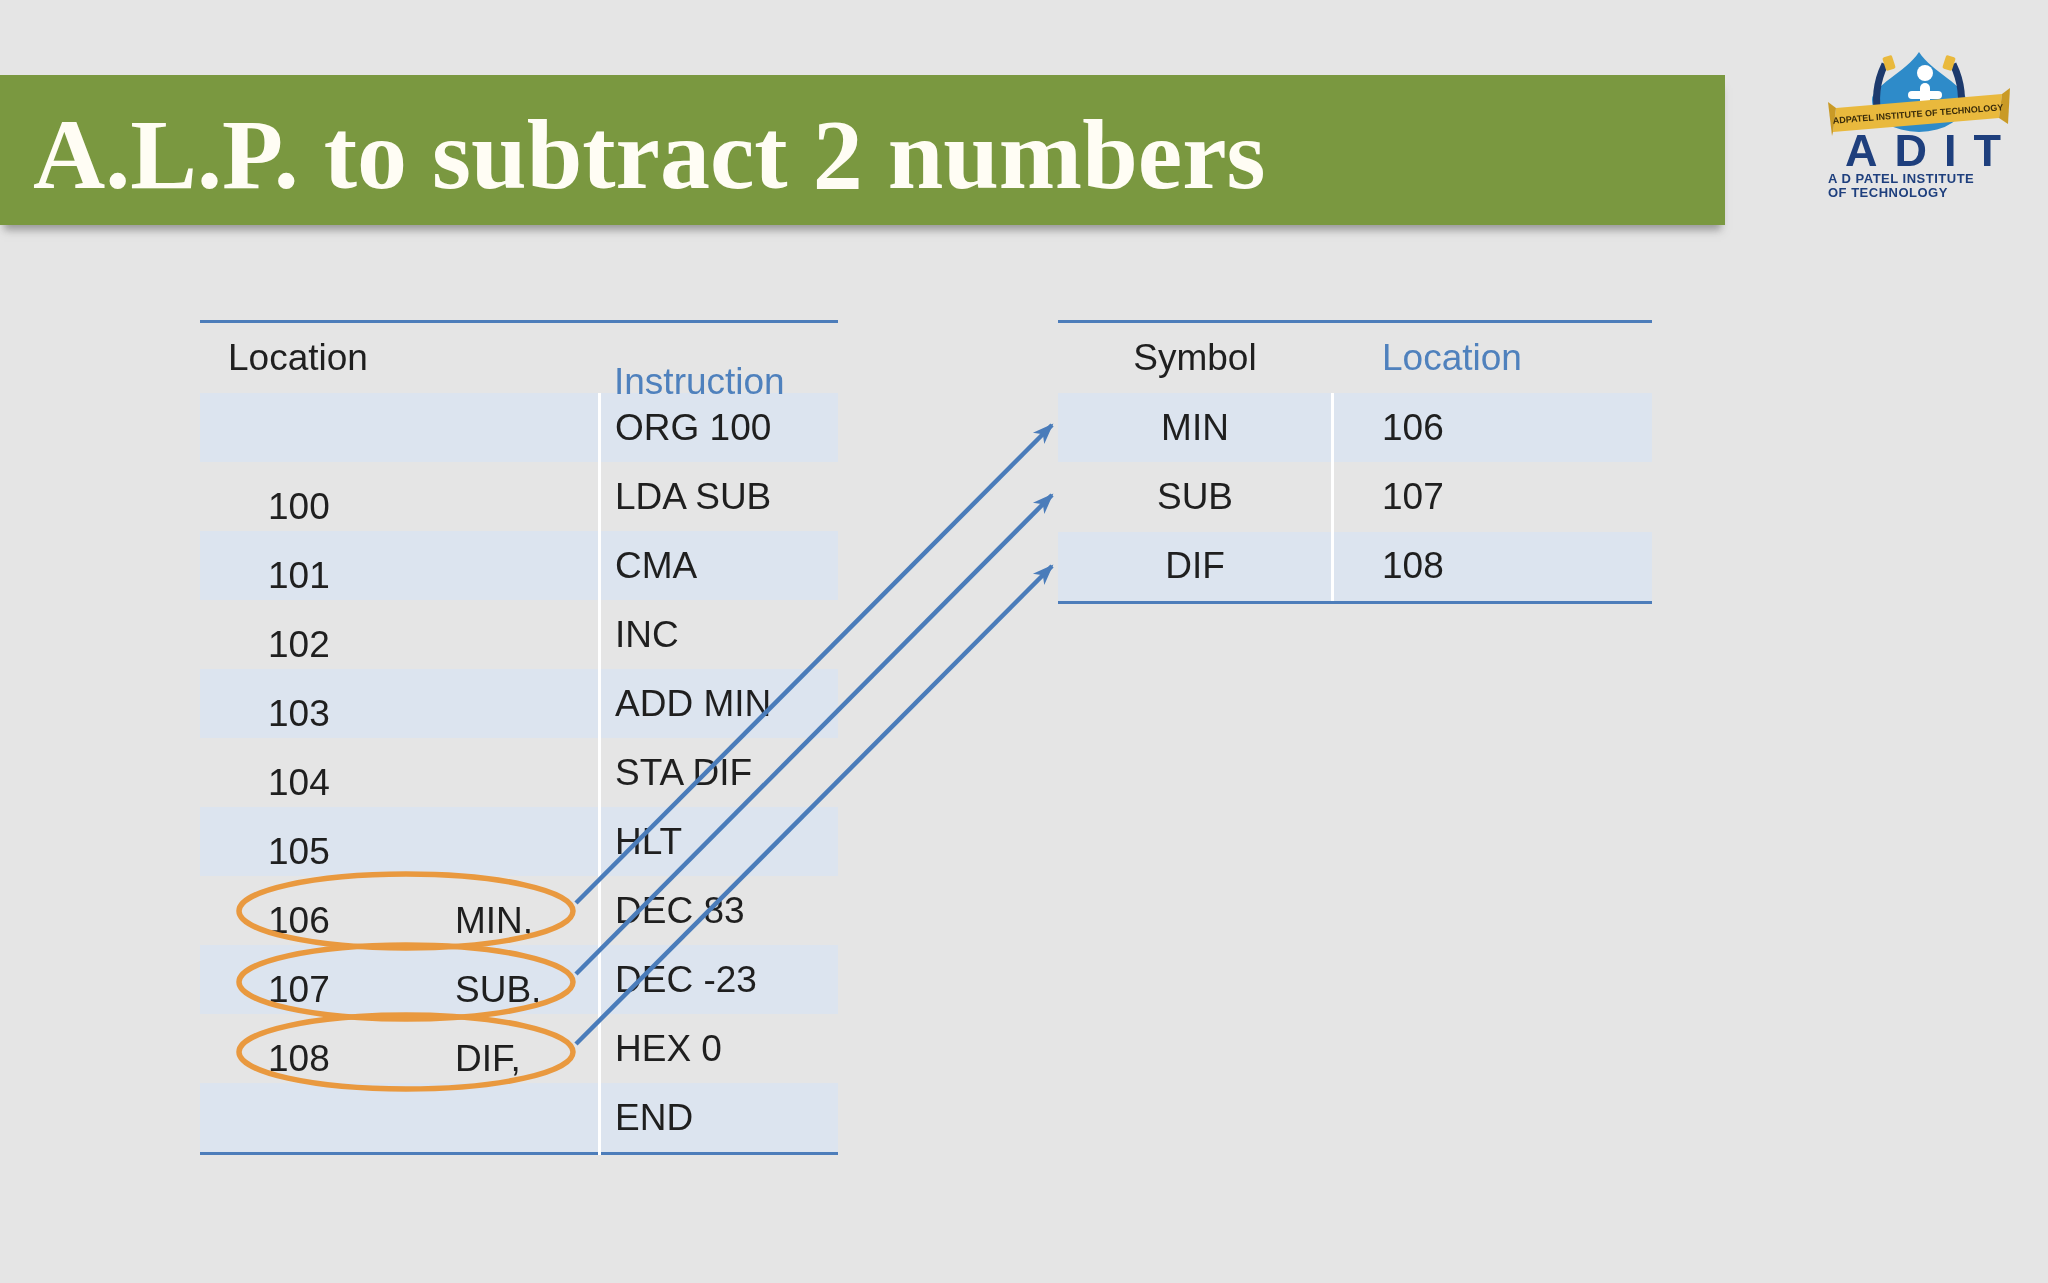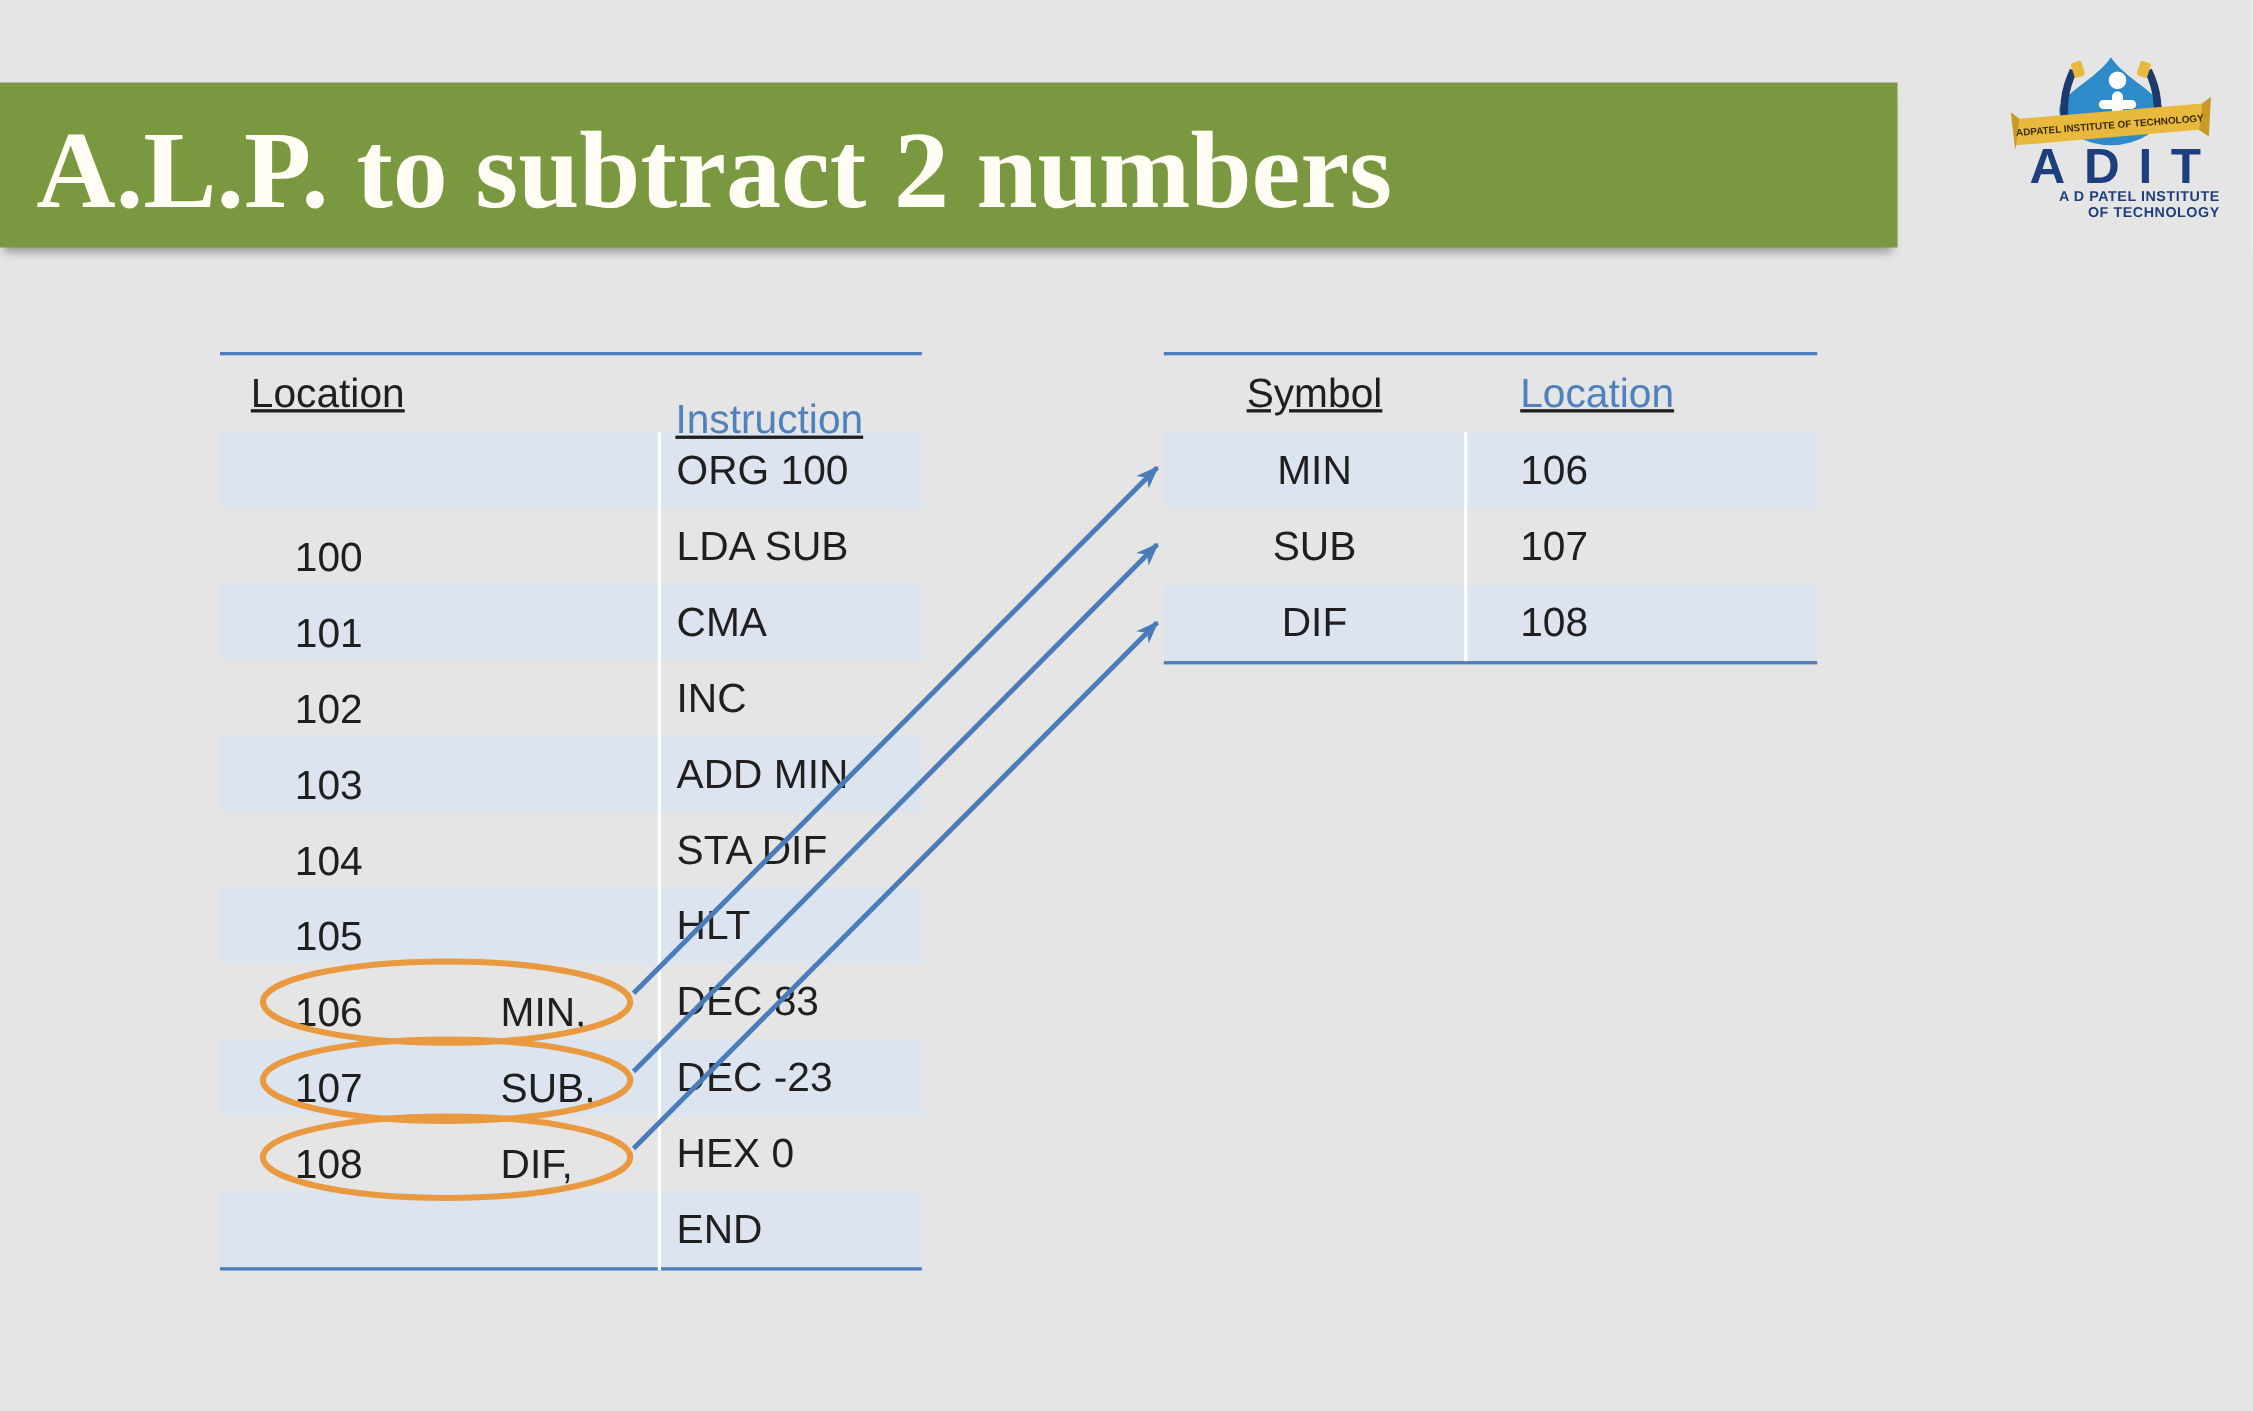--- a/index.html
+++ b/index.html
@@ -27,38 +27,38 @@
   }
   
   .logo{position:absolute;left:1828px;top:46px;width:190px;height:160px;}
   .logo svg{position:absolute;left:0;top:0;}
   .logo-acronym{
     position:absolute;left:0;top:86px;width:100%;
     text-align:right;font-weight:bold;font-size:45px;line-height:38px;
     color:var(--logo-navy);letter-spacing:17px;text-indent:17px;
   }
   .logo-sub{
-    position:absolute;left:0;width:100%;text-align:right;
+    position:absolute;left:0;width:100%;text-align:left;
     font-weight:bold;font-size:13px;line-height:14px;color:var(--logo-navy);
     letter-spacing:.5px;
   }
   .logo-sub1{top:126px;}
   .logo-sub2{top:140px;}
   
   .ptable{
     position:absolute;left:200px;top:320px;width:638px;
     border-top:3px solid var(--line-blue);
   }
   .stable{
     position:absolute;left:1058px;top:320px;width:594px;
     border-top:3px solid var(--line-blue);
   }
   .t-row{display:flex;align-items:center;font-size:37px;color:var(--text-dark);}
   .t-row.shaded{background:var(--row-shade);}
-  .t-row.header{background:transparent;text-decoration:underline;}
+  .t-row.header{background:transparent;}
   .ptable .t-row{height:69px;}
   .ptable .t-row.header{height:70px;}
   .stable .t-row{height:69.3px;}
   .stable .t-row.header{height:70px;justify-content:flex-end;}
   .t-bottom{height:0;border-bottom:3px solid var(--line-blue);}
   .hdr-blue{color:var(--header-blue);}
   
   .p-loc{width:400px;box-sizing:border-box;padding-left:68px;display:flex;align-items:flex-end;margin-top:20px;}
   .p-loc .locnum{display:inline-block;width:187px;}
   .p-instr{flex:1;box-sizing:border-box;padding-left:15px;}

